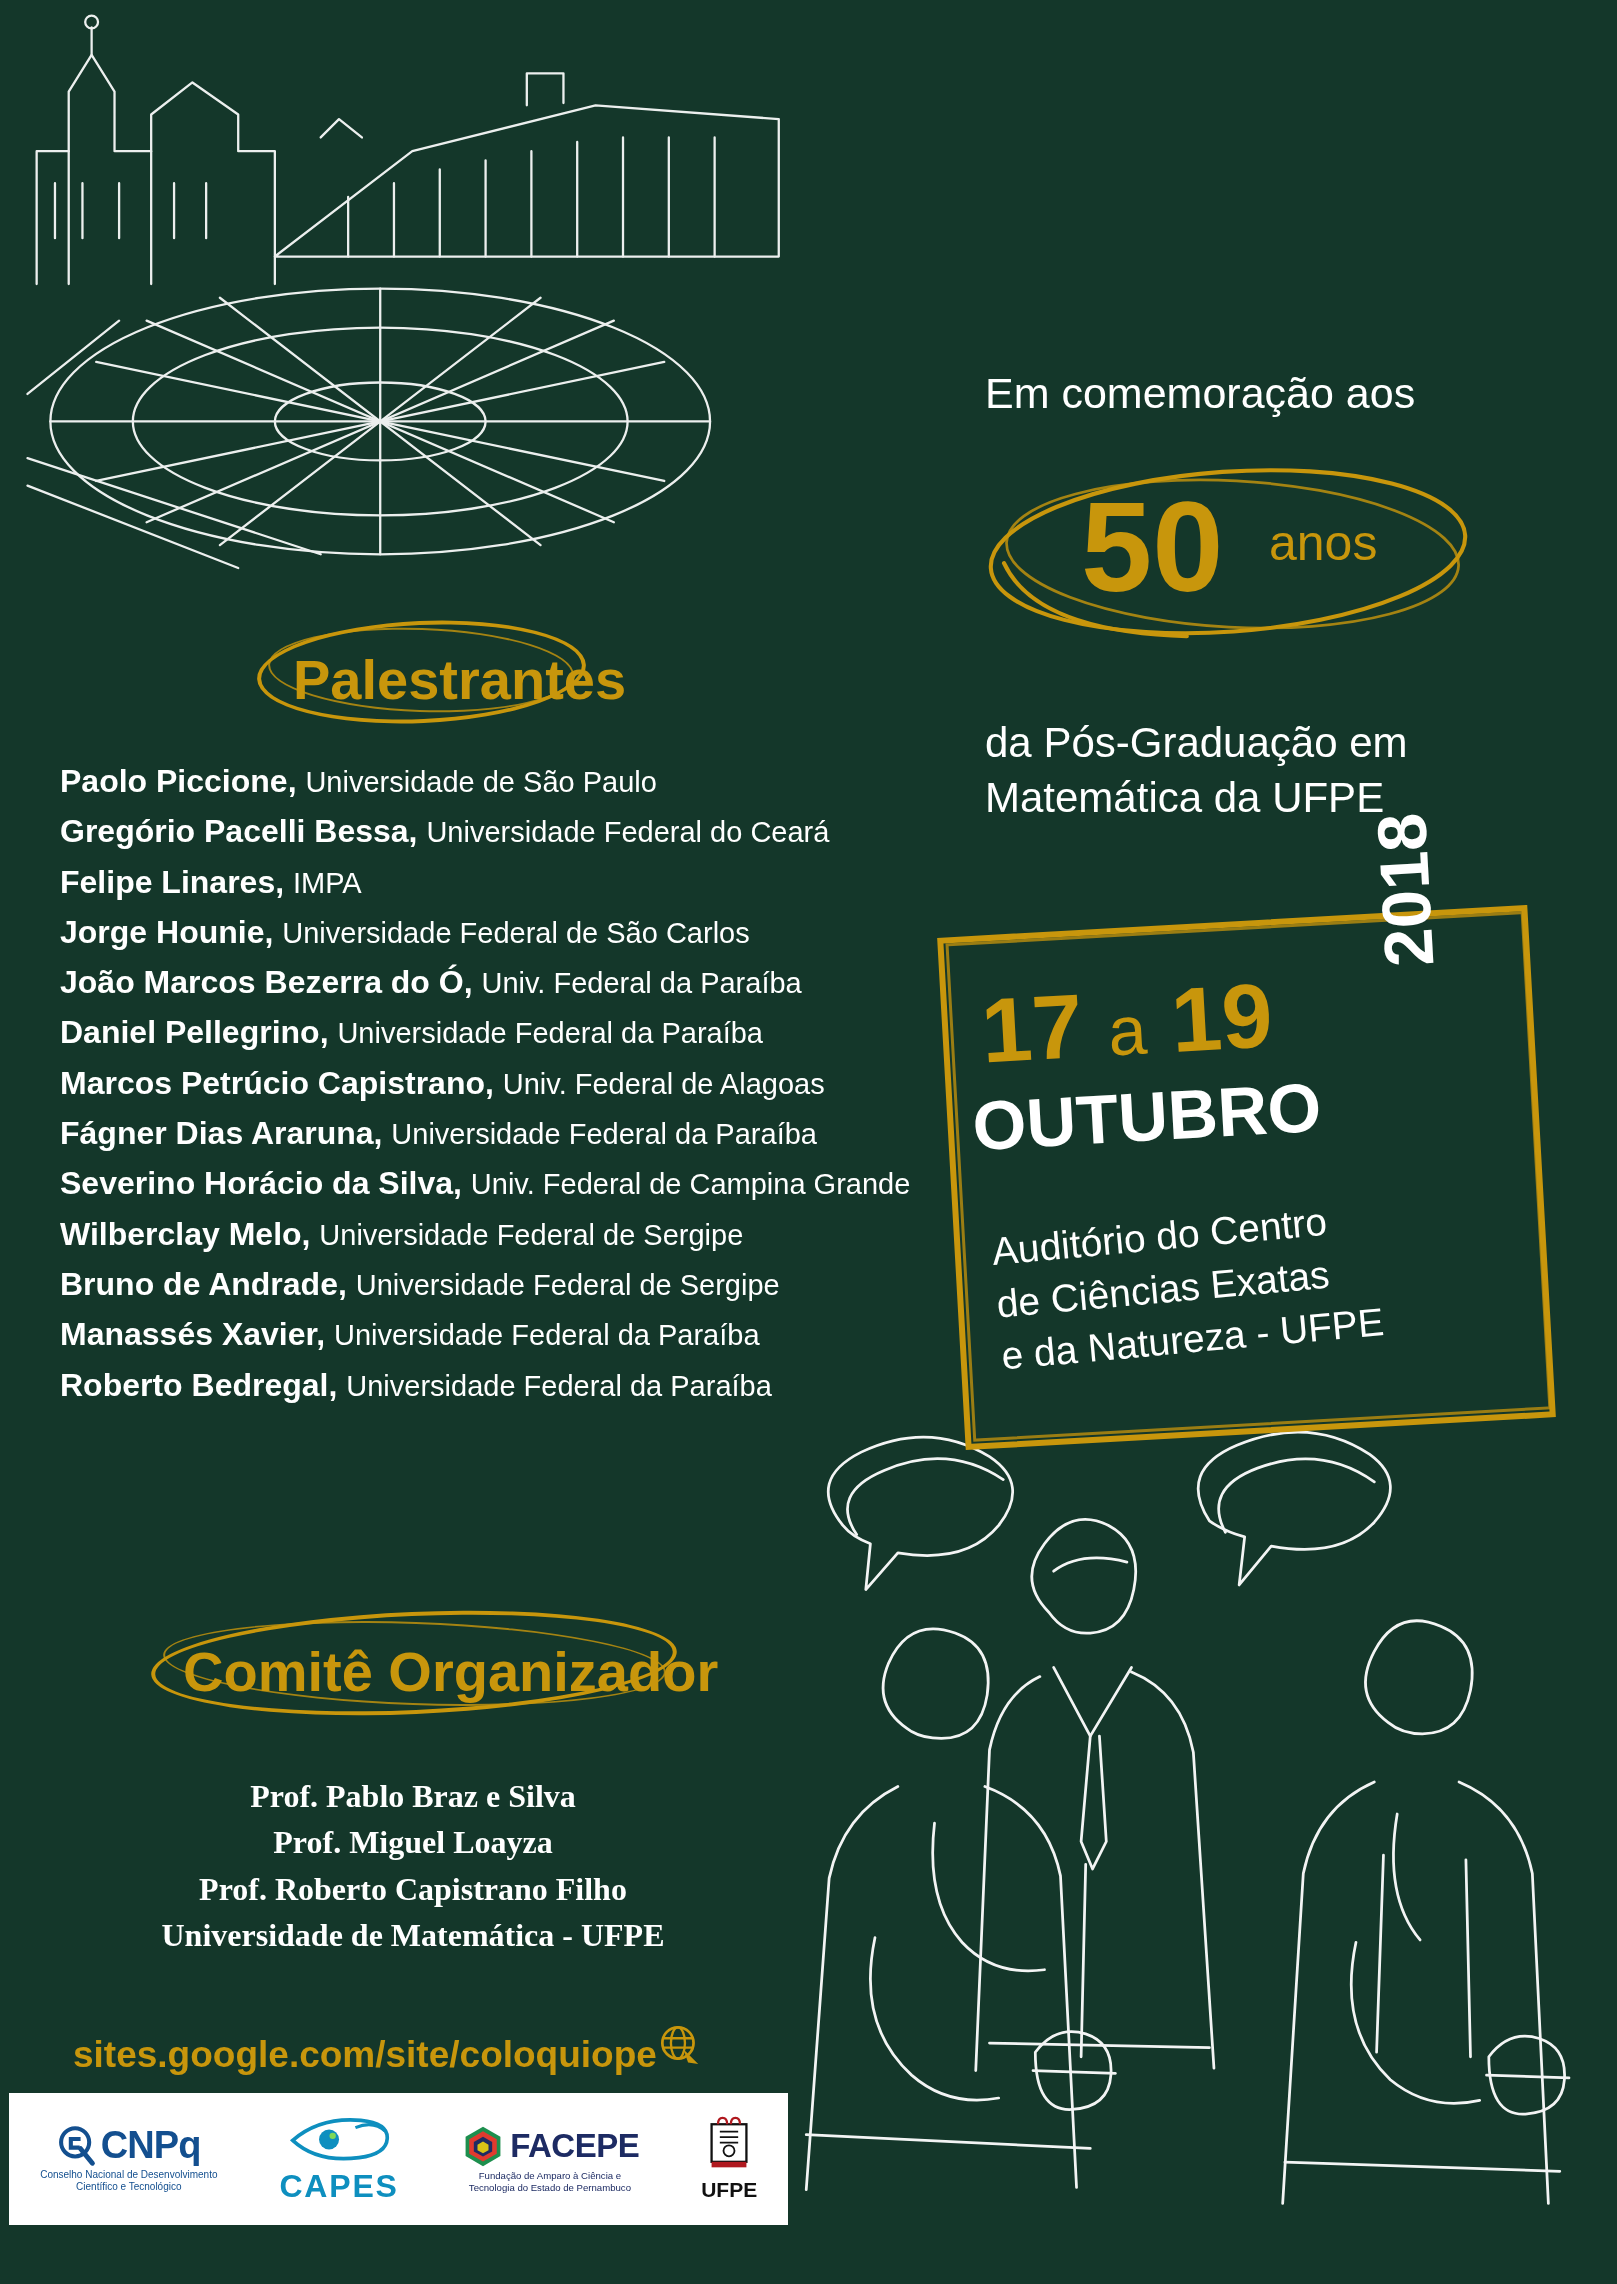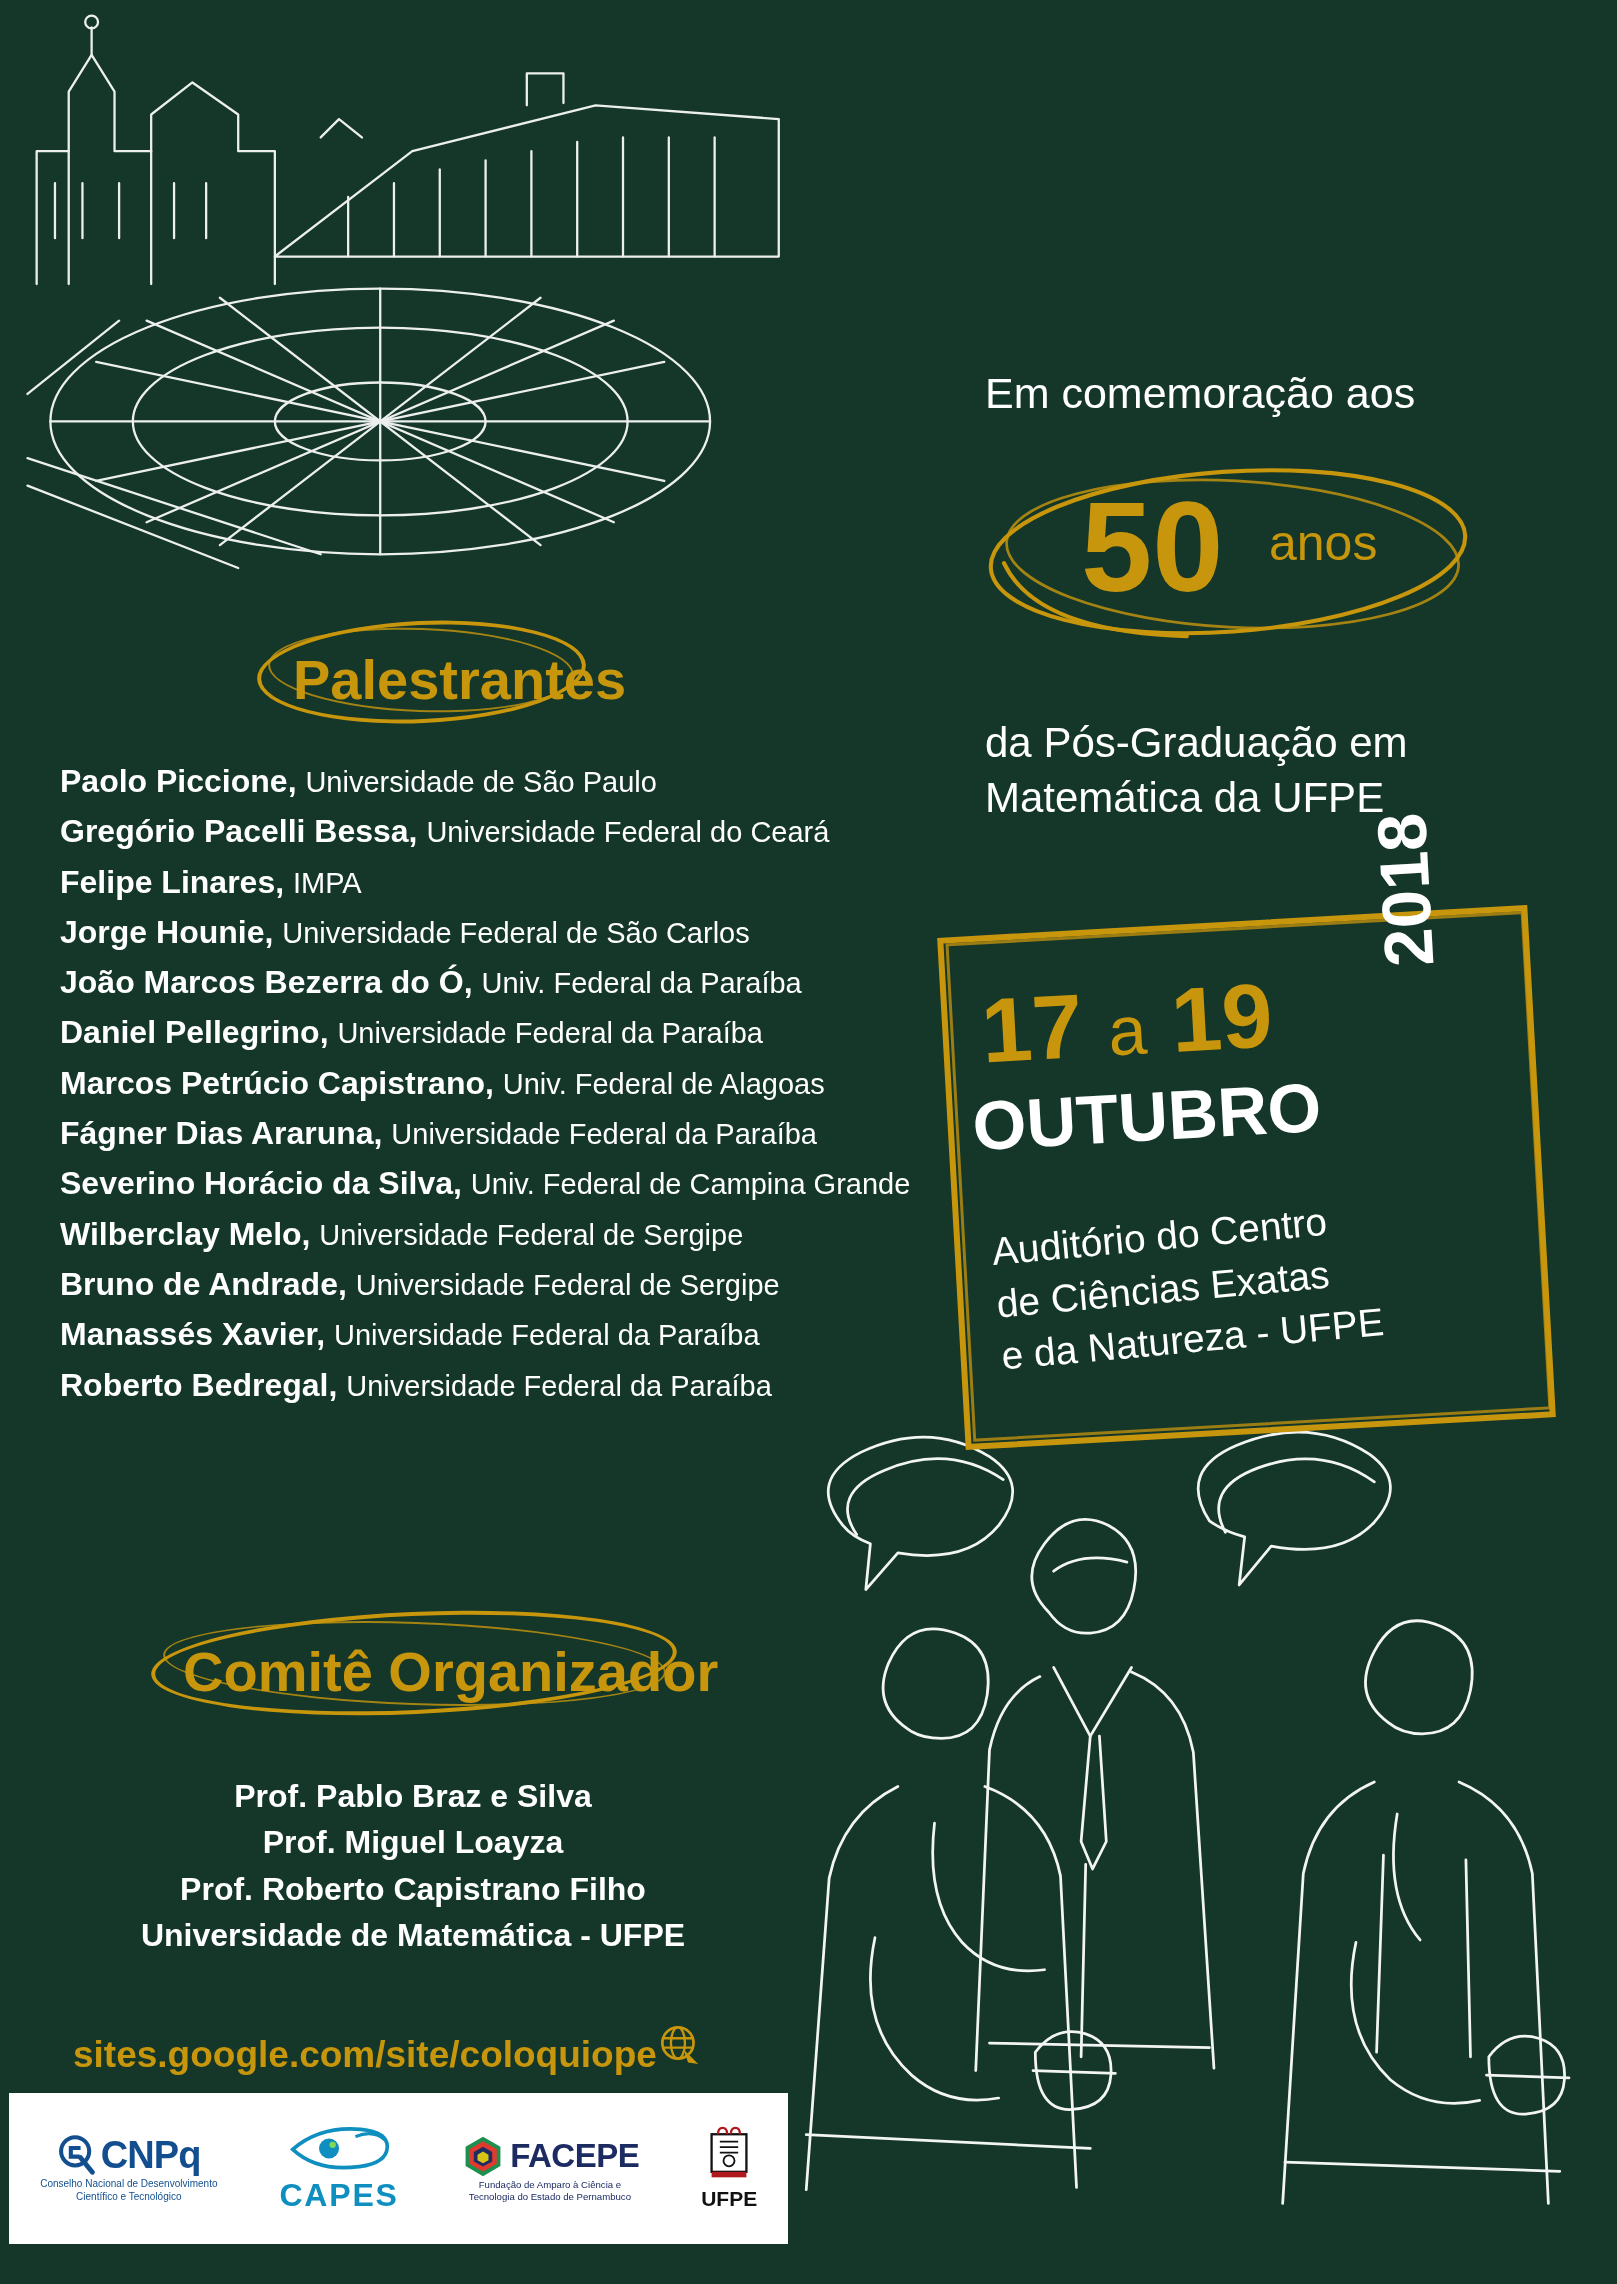--- a/index.html
+++ b/index.html
@@ -211,20 +211,21 @@
     top: 1773px;
     width: 596px;
     text-align: center;
   }
   .committee .cm {
     color: #ffffff;
     font-size: 32px;
     font-weight: bold;
     line-height: 1.45;
     white-space: nowrap;
+    font-family: Liberation Serif, serif;
   }
 
   
   .url {
     position: absolute;
     left: 73px;
     top: 2034px;
     color: #c8960c;
     font-size: 37px;
     font-weight: bold;
@@ -237,21 +238,21 @@
     width: 39px;
     height: 39px;
   }
 
   
   .sponsors {
     position: absolute;
     left: 9.2px;
     top: 2093px;
     width: 779px;
-    height: 151px;
+    height: 132px;
     background: #ffffff;
     display: flex;
     align-items: center;
     justify-content: space-around;
   }
   .sp { text-align: center; }
   .sp-cnpq-name { color: #134f8f; font-size: 38px; font-weight: bold; letter-spacing: -0.9px; }
   .sp-cnpq-sub { color: #134f8f; font-size: 10px; line-height: 1.25; margin-top: 1.8px; }
   .sp-capes-name { color: #0e8fbf; font-size: 32px; font-weight: bold; letter-spacing: 1.8px; margin-top: 2px;}
   .sp-facepe-name { color: #1d2b63; font-size: 33px; font-weight: bold; letter-spacing: -0.5px; }

